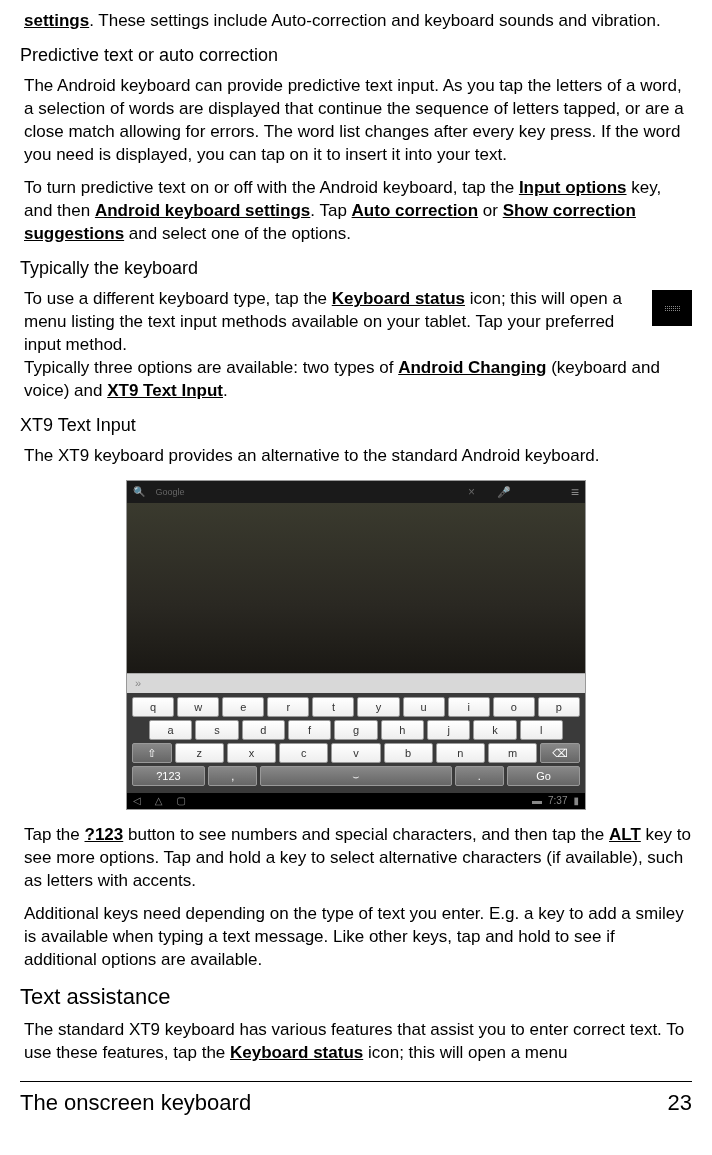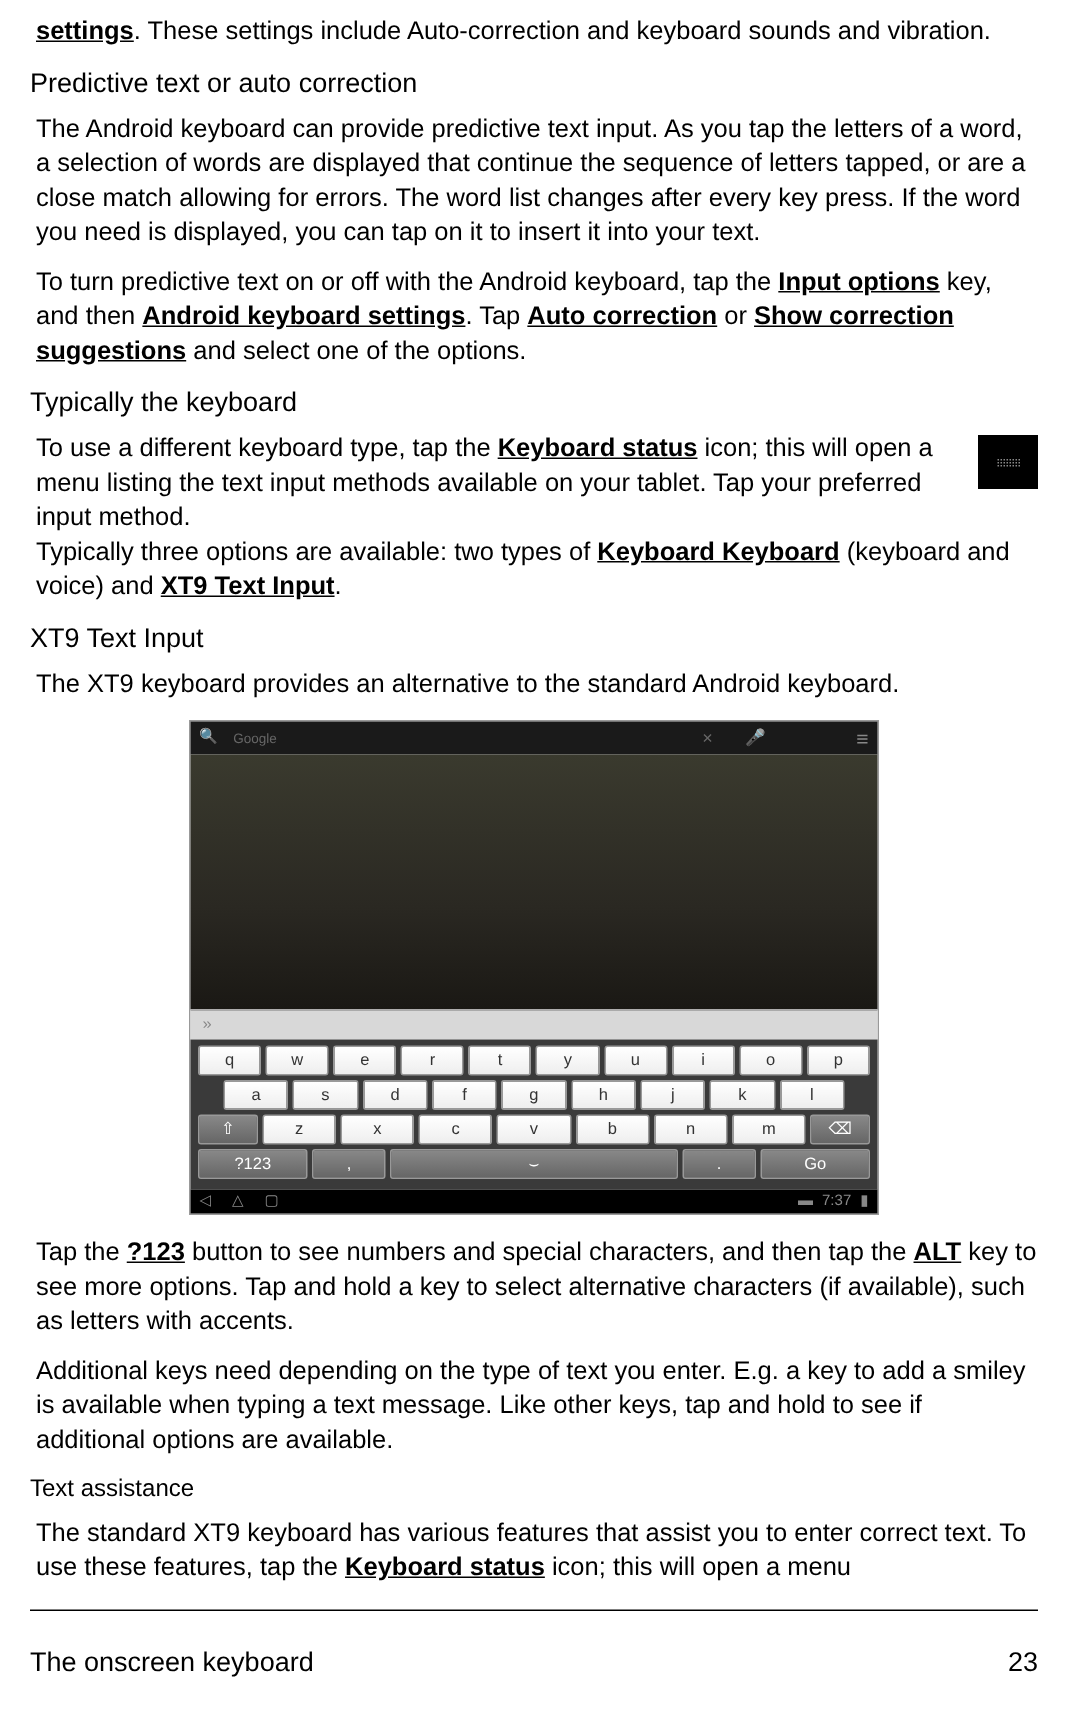--- a/index.html
+++ b/index.html
@@ -20,21 +20,21 @@
       margin-left: 4px;
       margin-bottom: 10px;
     }
     h2 {
       font-size: 18px;
       font-weight: normal;
       margin-top: 6px;
       margin-bottom: 8px;
     }
     h3 {
-      font-size: 16px;
+      font-size: 22px;
       font-weight: normal;
       margin-top: 6px;
       margin-bottom: 8px;
     }
     .bold-underline {
       font-weight: bold;
       text-decoration: underline;
     }
     .icon-box {
       float: right;
@@ -164,24 +164,24 @@
       margin-left: auto;
       color: #888;
       font-size: 10px;
       display: flex;
       gap: 6px;
       align-items: center;
     }
     .footer-line {
       border-top: 1px solid #000;
       margin-top: 16px;
-      padding-top: 22px;
+      padding-top: 6px;
       display: flex;
       justify-content: space-between;
-      font-size: 18px;
+      font-size: 22px;
       align-items: center;
     }
     .clearfix::after {
       content: "";
       display: table;
       clear: both;
     }
   </style>
 </head>
 <body>
@@ -224,21 +224,21 @@
         <span></span>
         <span></span>
         <span></span>
         <span></span>
         <span></span>
         <span></span>
     </div>
   </div>
   <span>To use a different keyboard type, tap the </span><span class="bold-underline">Keyboard status</span><span> icon; this will open a menu listing the text input methods available on your tablet. Tap your preferred input method.</span>
   <br>
-  <span>Typically three options are available: two types of </span><span class="bold-underline">Keyboard Keyboard</span><span> (keyboard and voice) and </span><span class="bold-underline">XT9 Text Input</span><span>.</span>
+  <span>Typically three options are available: two types of </span><span class="bold-underline">Android Changing</span><span> (keyboard and voice) and </span><span class="bold-underline">XT9 Text Input</span><span>.</span>
 </div>
 
 <h2>XT9 Text Input</h2>
 
 <div class="body-text">The XT9 keyboard provides an alternative to the standard Android keyboard.</div>
 
 <div class="keyboard-image">
   <div class="kb-top">
     <span class="kb-search-icon">🔍</span>
     <span class="kb-search-text">Google</span>

